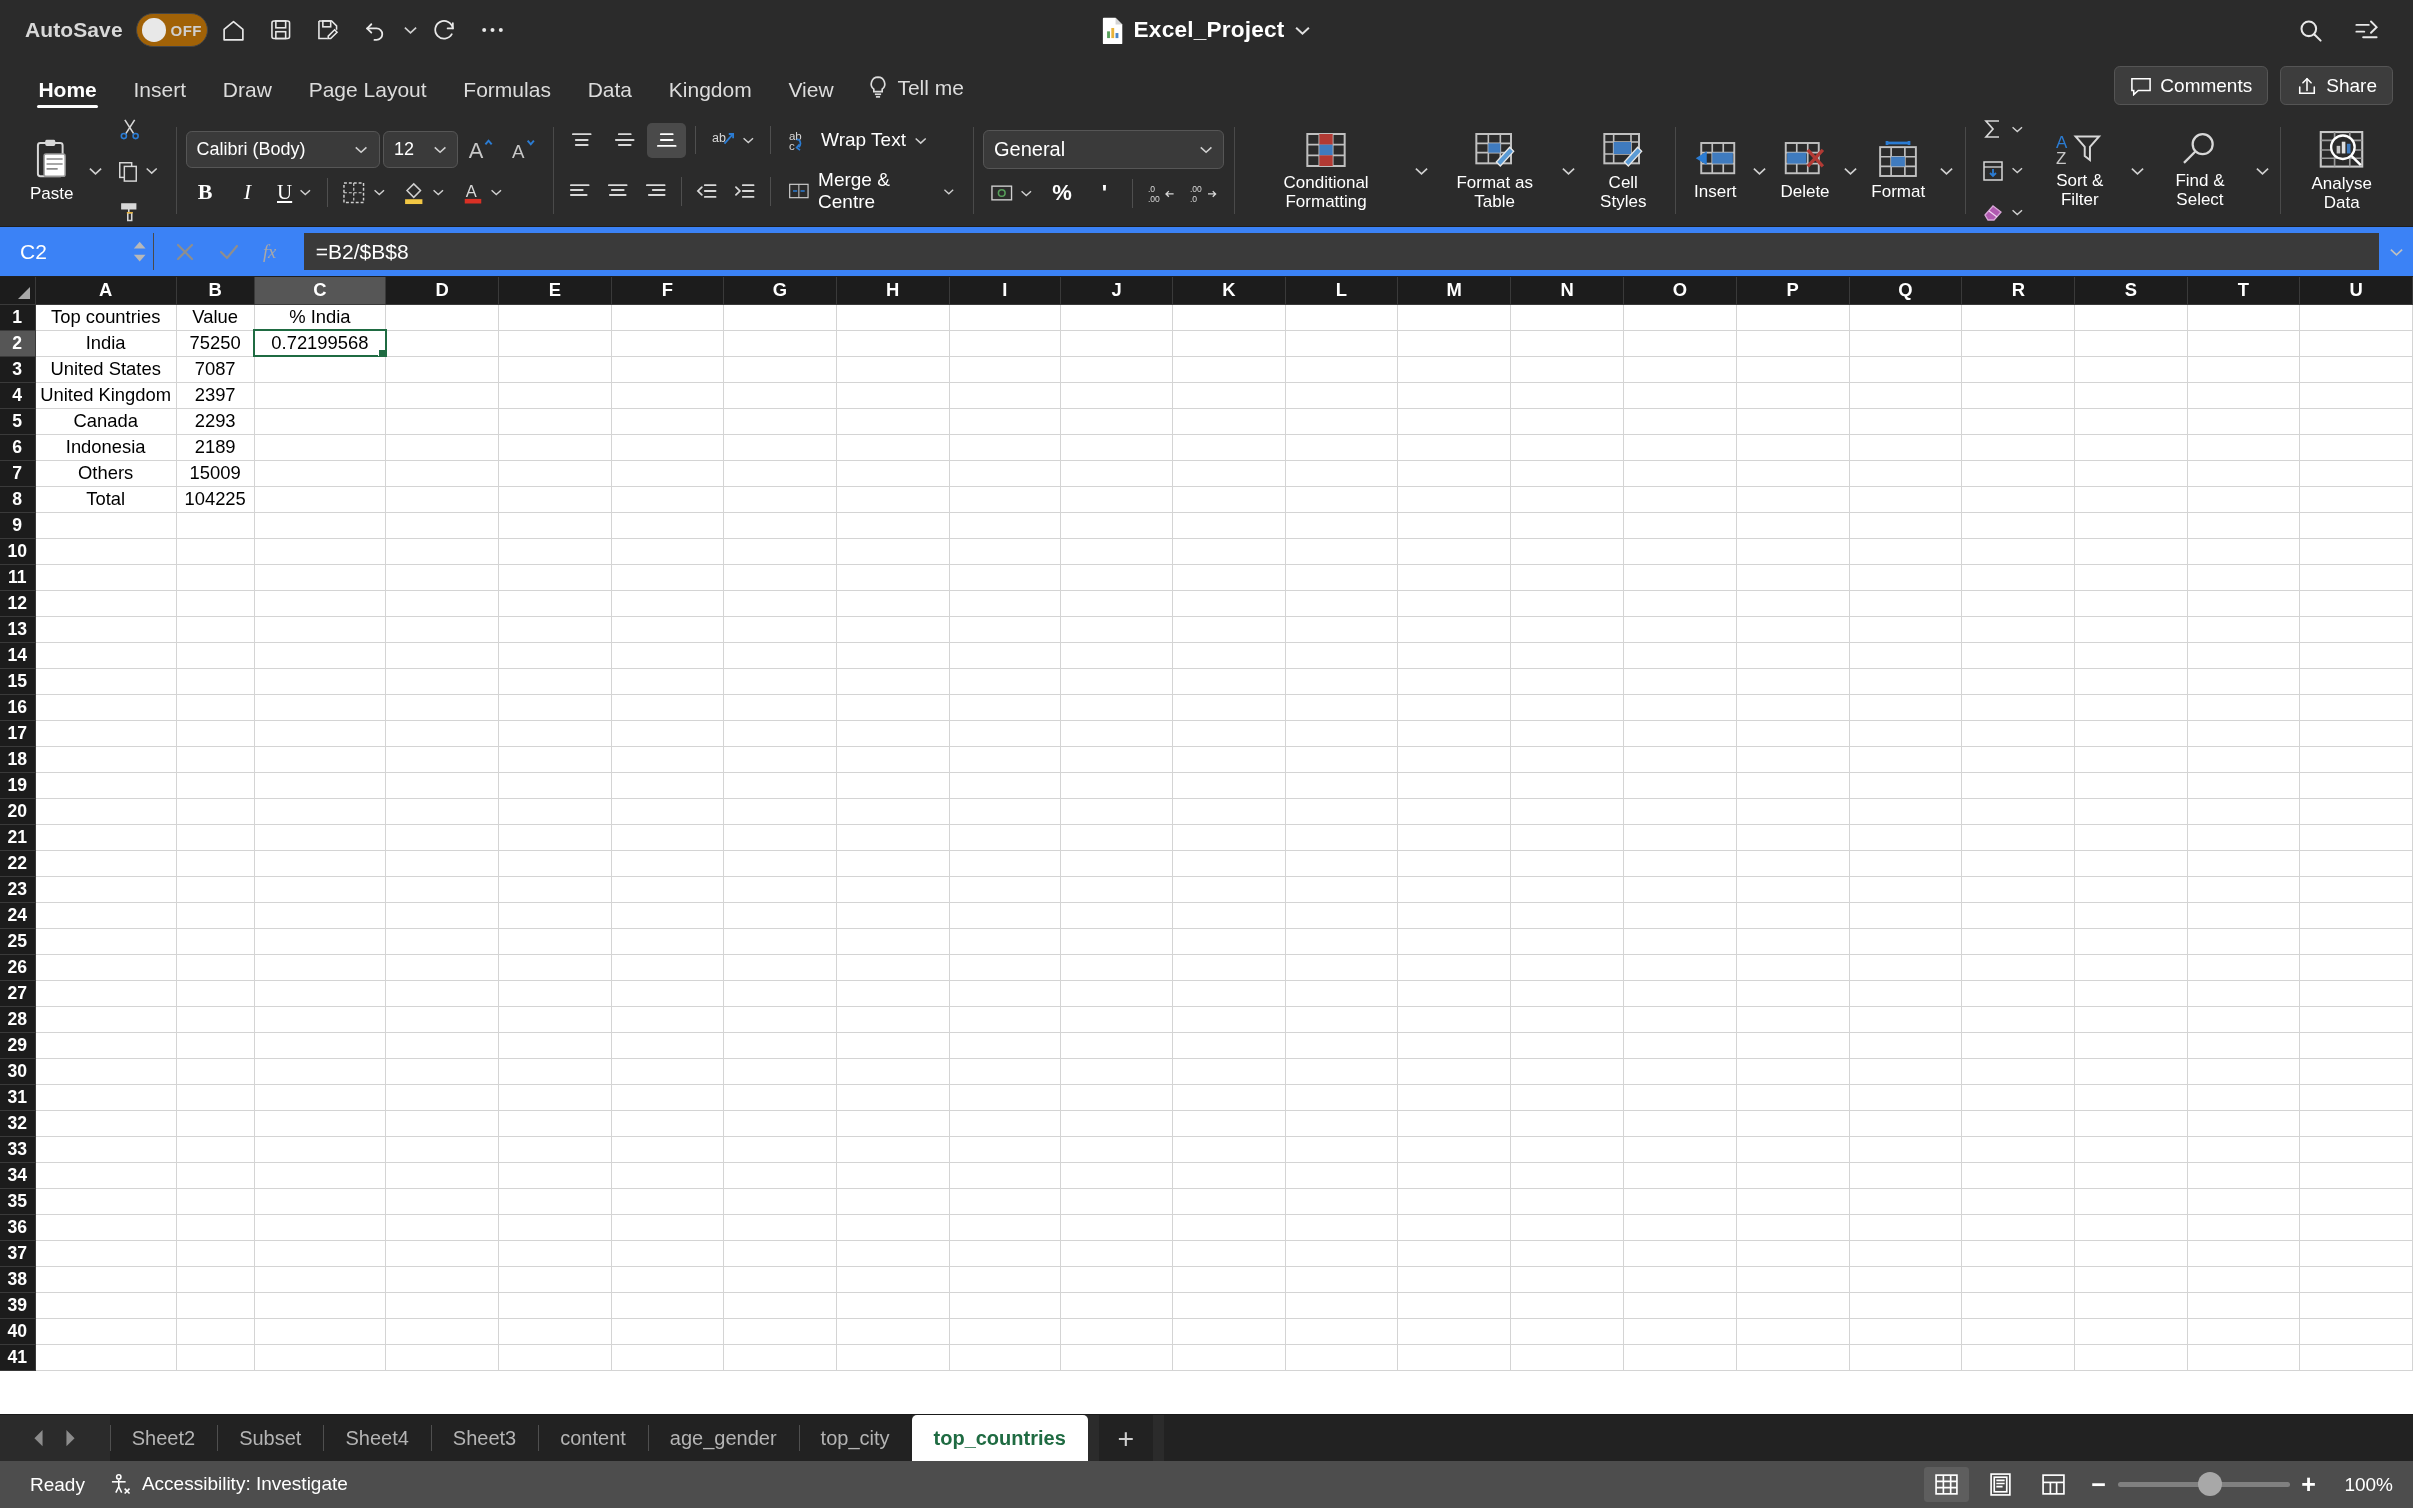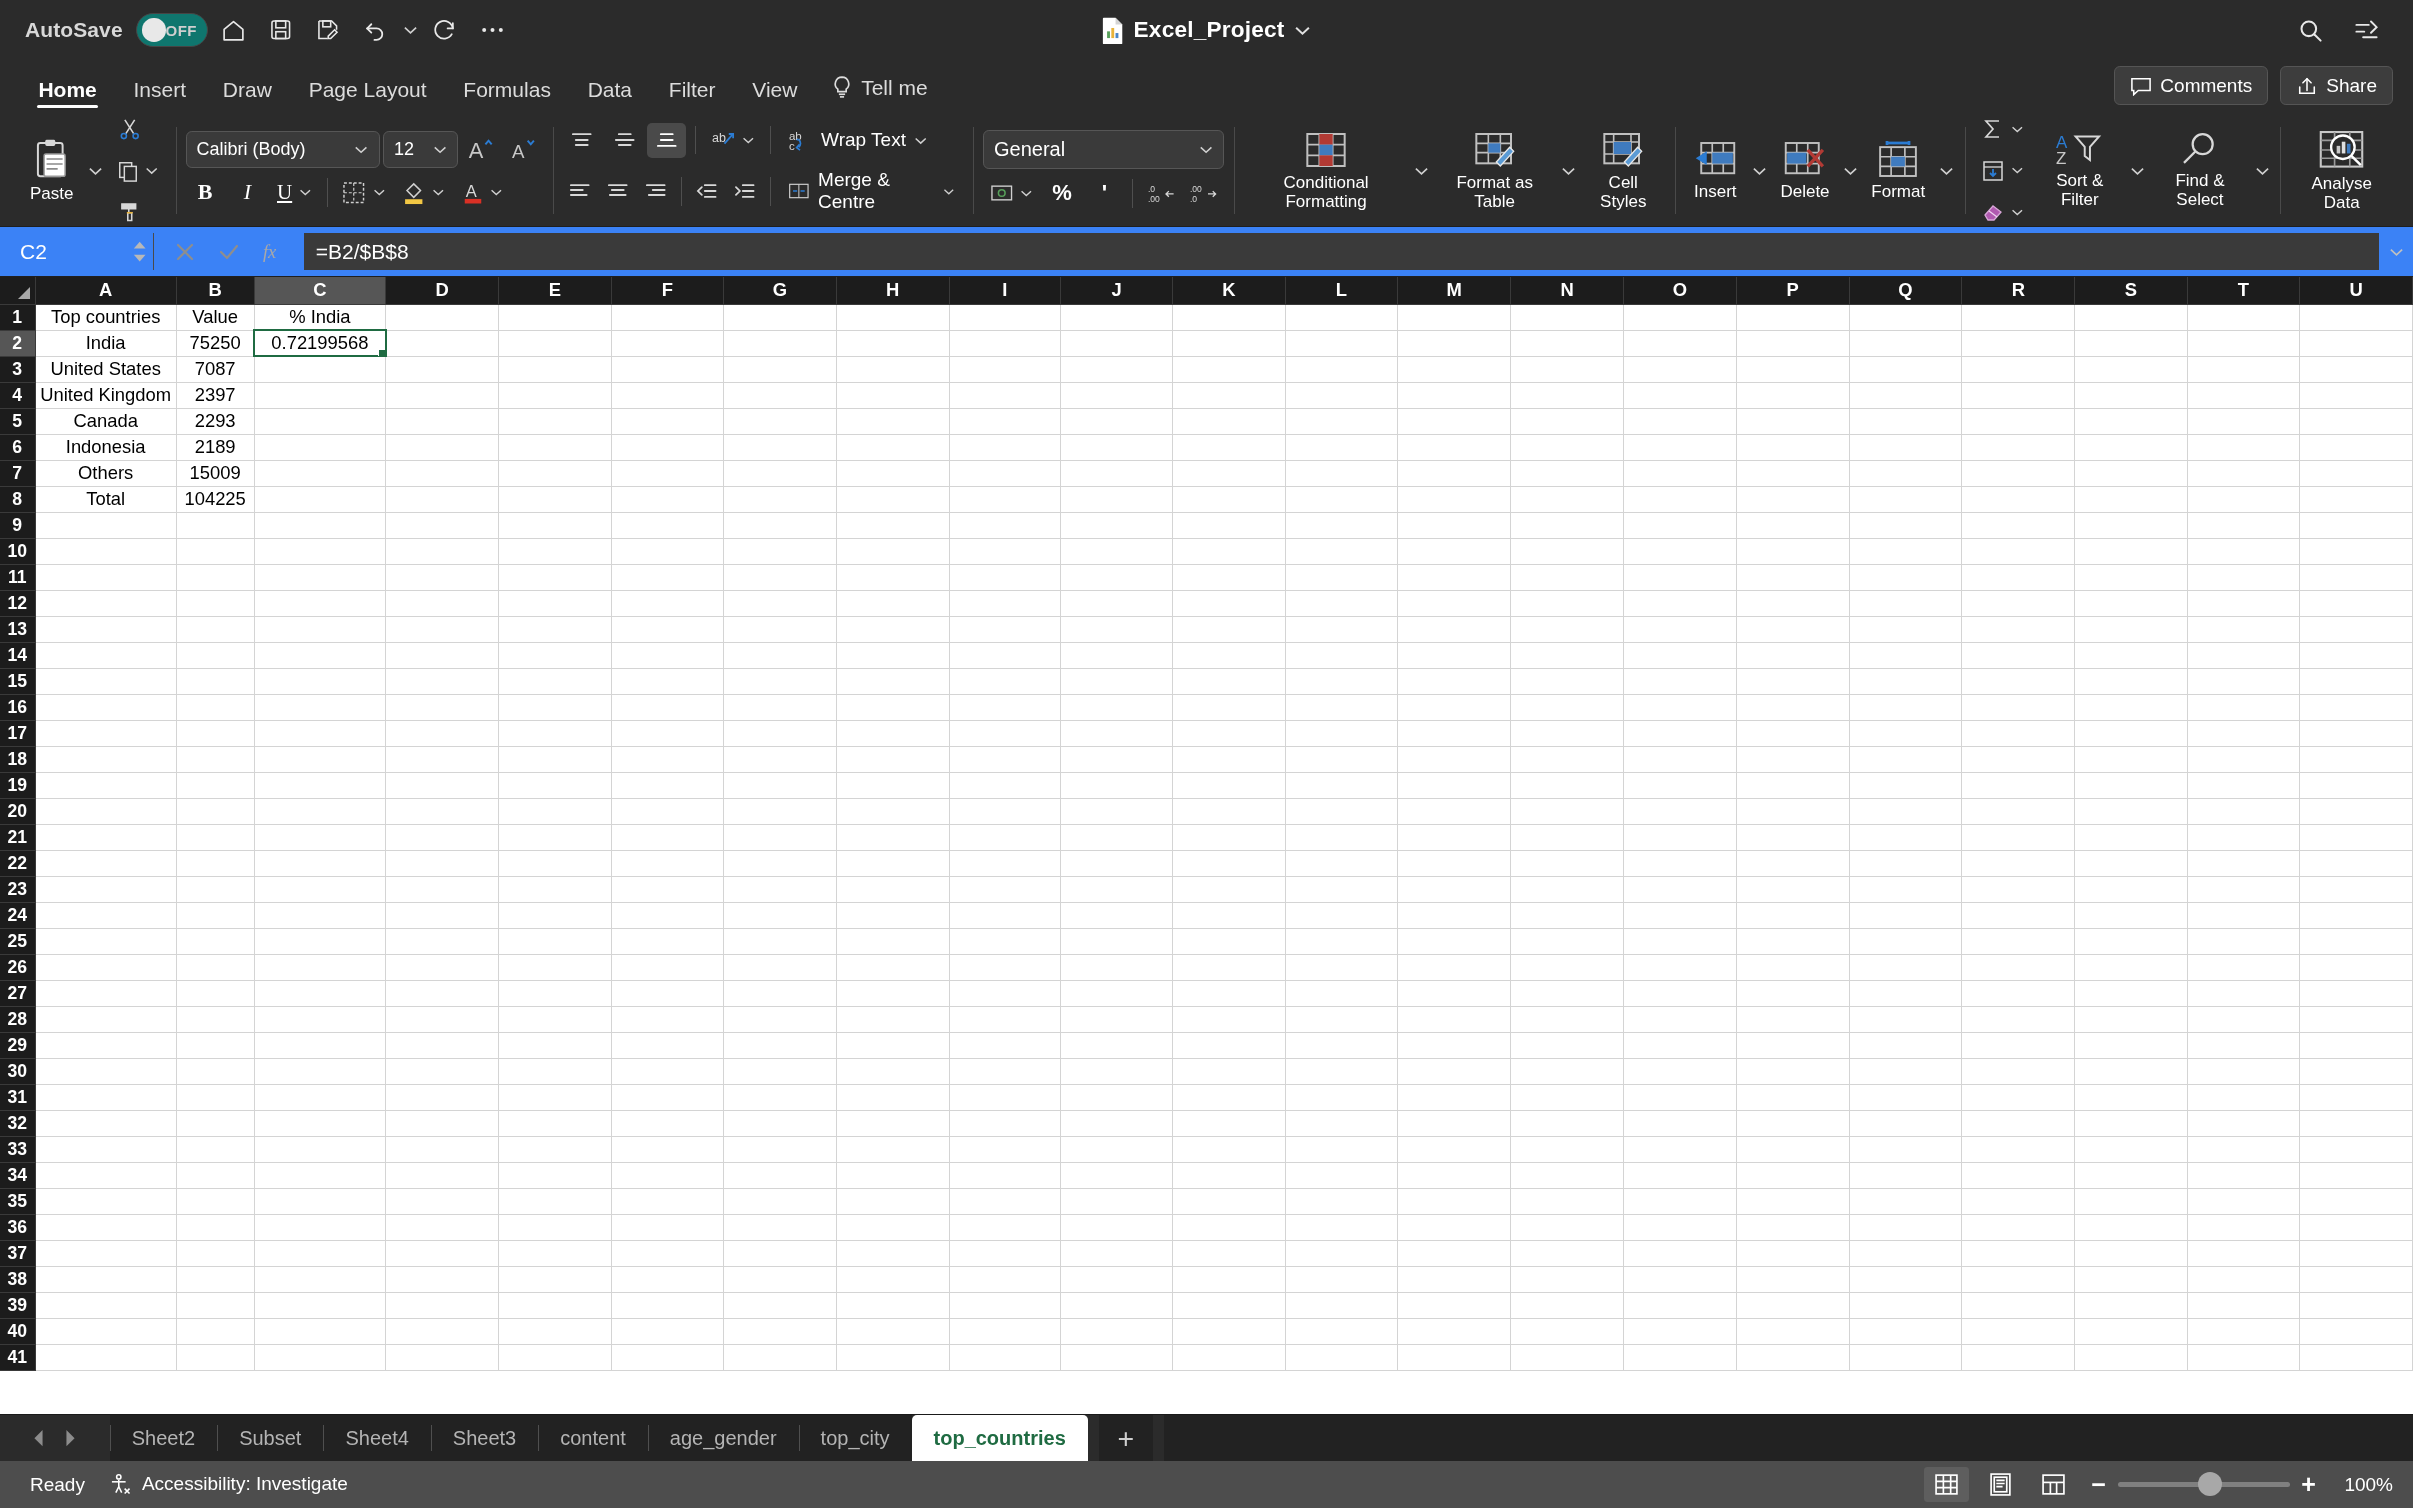--- a/index.html
+++ b/index.html
@@ -13,22 +13,22 @@
   .app { width: 2413px; height: 1508px; display: flex; flex-direction: column; background:#2b2b2b; }
 
   
   .titlebar {
     height: 60px; background: #2b2b2b; display: flex; align-items: center;
     position: relative; flex: 0 0 60px; padding: 0 25px;
   }
   .qat { display: flex; align-items: center; gap: 3.4px; }
   .autosave-label { color:#d8d8d8; font-size:21px; font-weight:600; margin-right:10px; letter-spacing:0.1px;}
   .toggle {
-    width: 72px; height: 34px; border-radius: 17px; background:#0f766e;
-    display:flex; align-items:center; padding:0 5px; cursor:pointer;
+    width: 72px; height: 34px; border-radius: 17px; background:#a16207;
+    display:flex; align-items:center; padding:0 5px; gap:5px; cursor:pointer;
     border:0.8px solid #454545;
   }
   .toggle .knob { width:23.5px;height:23.5px;border-radius:50%;background:#e8e8e8; flex:0 0 23.5px;}
   .toggle .off { color:#cfcfcf; font-size:15px; font-weight:700; letter-spacing:0.4px;}
   .qbtn {
     width:44px;height:44px;display:flex;align-items:center;justify-content:center;
     border-radius:5px; cursor:pointer;
   }
   .qbtn svg { display:block; }
   .chev { width:18.4px;height:44px;display:flex;align-items:center;justify-content:center;cursor:pointer;}
@@ -279,21 +279,21 @@
     </div>
   </div>
 
   <div class="tabbar">
     <div class="tab active">Home</div>
     <div class="tab">Insert</div>
     <div class="tab">Draw</div>
     <div class="tab">Page Layout</div>
     <div class="tab">Formulas</div>
     <div class="tab">Data</div>
-    <div class="tab">Filter</div>
+    <div class="tab">Kingdom</div>
     <div class="tab">View</div>
     <div class="tellme">
       <svg width="22" height="25" viewBox="0 0 20 24" fill="none" stroke="#dcdcdc" stroke-width="1.6">
         <path d="M10 2 a6.5 6.5 0 0 0 -4 11.6 V16 h8 v-2.4 A6.5 6.5 0 0 0 10 2 z"></path>
           <path d="M7 18.5 h6"></path>
           <path d="M8 21 h4"></path>
       </svg>
       <span>Tell me</span>
     </div>
     <div class="tabbar-right">

